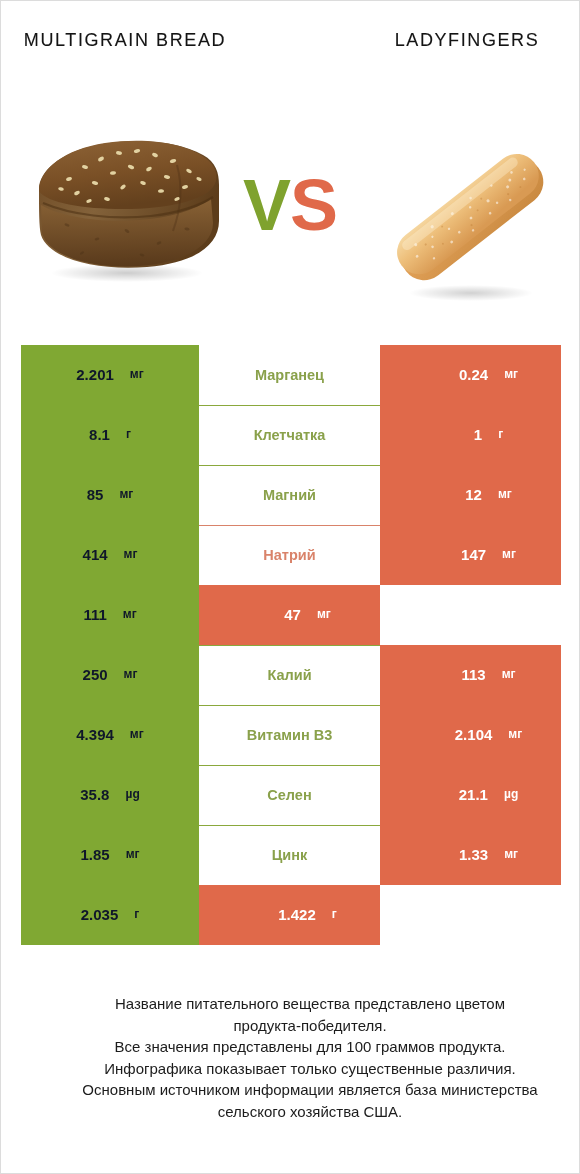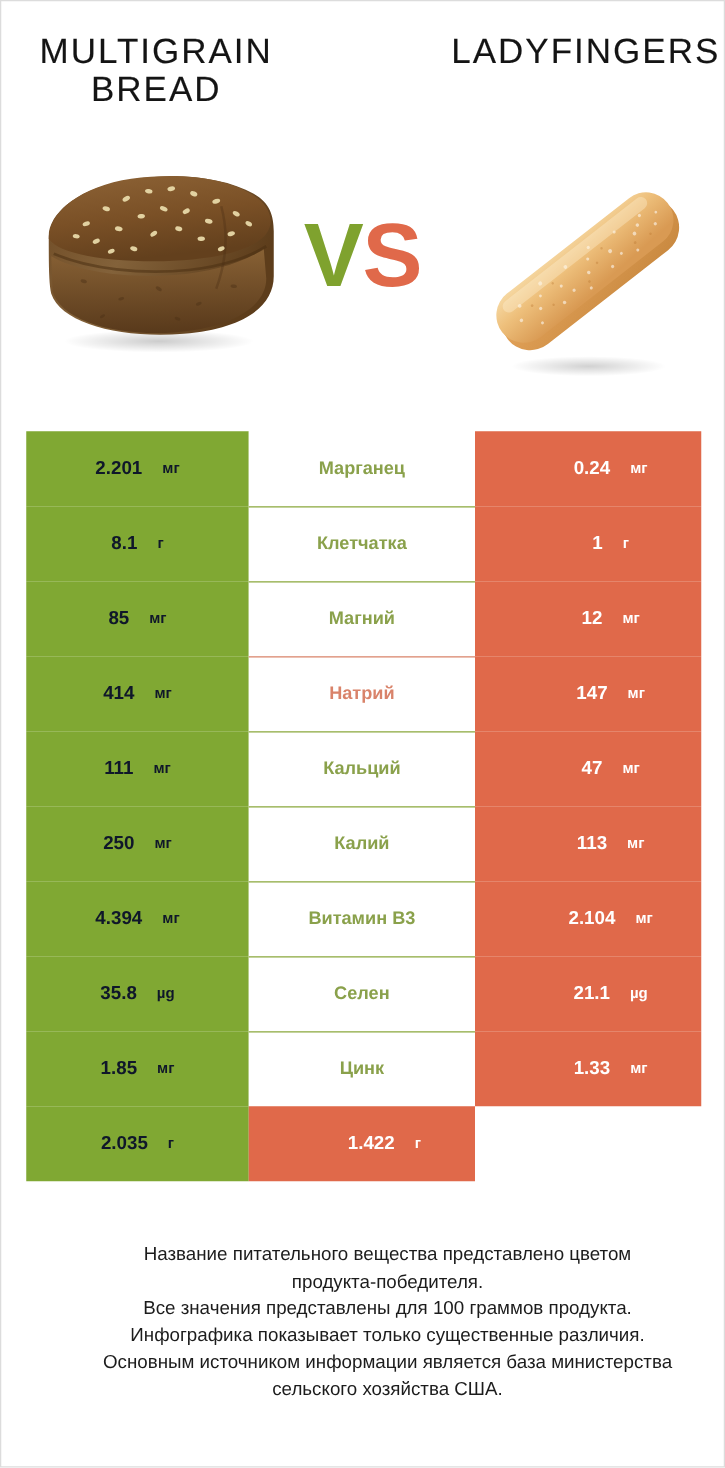--- a/index.html
+++ b/index.html
@@ -22,21 +22,21 @@
   .header {
     position: relative;
     height: 318px;
   }
 
   .title {
     position: absolute;
     top: 24px;
     font-family: "Liberation Sans", sans-serif;
     font-weight: 300;
-    font-size: 28px;
+    font-size: 18px;
     letter-spacing: 1.6px;
     line-height: 31px;
     color: #141414;
     text-transform: uppercase;
     text-align: center;
     -webkit-text-stroke: 0.1px #141414;
   }
   .title-left  { left: 18px;  width: 212px; }
   .title-right { right: 6px;  width: 212px; }
 
@@ -357,23 +357,20 @@
       <div class="cell cell-right">
         <span>147</span>
         <span class="unit">мг</span>
       </div>
     </div>
     <div class="row">
       <div class="cell cell-left">
         <span>111</span>
         <span class="unit">мг</span>
       </div>
-      <div class="cell cell-mid mid-green">
-        <span class="label-wrap">Кальций</span>
-      </div>
       <div class="cell cell-right">
         <span>47</span>
         <span class="unit">мг</span>
       </div>
     </div>
     <div class="row">
       <div class="cell cell-left">
         <span>250</span>
         <span class="unit">мг</span>
       </div>

